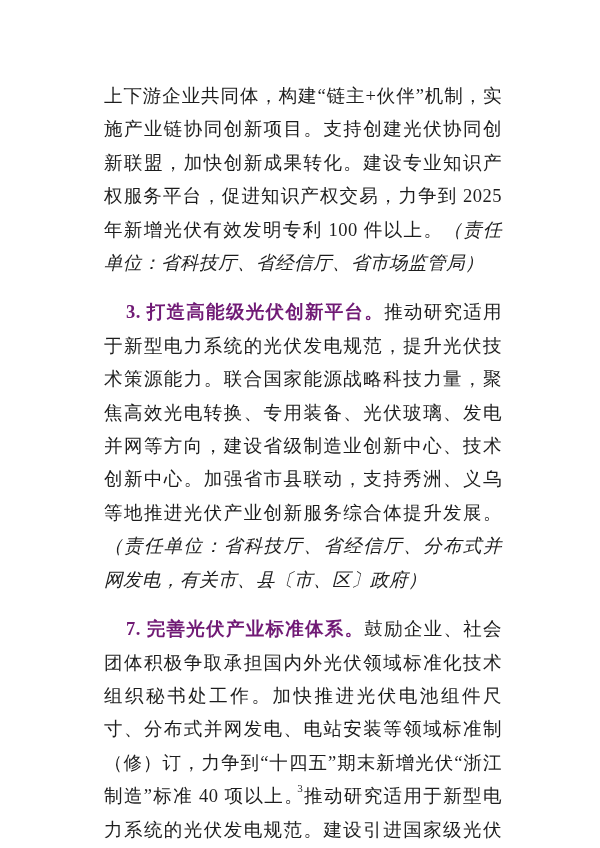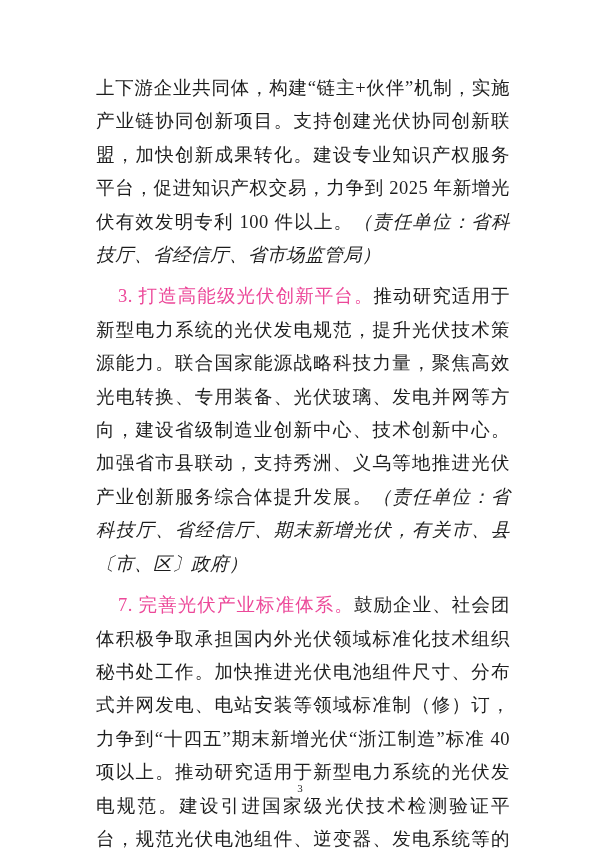--- a/index.html
+++ b/index.html
@@ -20,30 +20,30 @@
     left: 88px;
     top: 64px;
     width: 430px;
     font-size: 18.5px;
     line-height: 33.4px;
     color: #1d1d1d;
     text-align: justify;
     letter-spacing: 0.5px;
   }
   p.para {
-    margin: 8px;
+    margin: 16px;
     padding: 0;
     text-align: justify;
   }
   p.para.indent {
     text-indent: 22px;
   }
   .seg-bold {
-    font-weight: normal;
-    color: #ec4899;
+    font-weight: bold;
+    color: #701a75;
   }
   .seg-kai {
     font-style: italic;
   }
   .seg-normal {
     font-style: normal;
   }
   .page-number {
     position: absolute;
     top: 781px;
@@ -54,17 +54,17 @@
     color: #2a2a2a;
     line-height: 14px;
   }
 </style>
 </head>
 <body>
 
 <div class="page">
   <div class="content">
       <p class="para"><span class="seg-normal">上下游企业共同体，构建“链主+伙伴”机制，实施产业链协同创新项目。支持创建光伏协同创新联盟，加快创新成果转化。建设专业知识产权服务平台，促进知识产权交易，力争到 2025 年新增光伏有效发明专利 100 件以上。</span><span class="seg-kai">（责任单位：省科技厅、省经信厅、省市场监管局）</span></p>
-      <p class="para indent"><span class="seg-bold">3. 打造高能级光伏创新平台。</span><span class="seg-normal">推动研究适用于新型电力系统的光伏发电规范，提升光伏技术策源能力。联合国家能源战略科技力量，聚焦高效光电转换、专用装备、光伏玻璃、发电并网等方向，建设省级制造业创新中心、技术创新中心。加强省市县联动，支持秀洲、义乌等地推进光伏产业创新服务综合体提升发展。</span><span class="seg-kai">（责任单位：省科技厅、省经信厅、期末新增光伏，有关市、县〔市、区〕政府）</span></p>
+      <p class="para indent"><span class="seg-bold">3. 打造高能级光伏创新平台。</span><span class="seg-normal">推动研究适用于新型电力系统的光伏发电规范，提升光伏技术策源能力。联合国家能源战略科技力量，聚焦高效光电转换、专用装备、光伏玻璃、发电并网等方向，建设省级制造业创新中心、技术创新中心。加强省市县联动，支持秀洲、义乌等地推进光伏产业创新服务综合体提升发展。</span><span class="seg-kai">（责任单位：省科技厅、省经信厅、分布式并网发电，有关市、县〔市、区〕政府）</span></p>
       <p class="para indent"><span class="seg-bold">7. 完善光伏产业标准体系。</span><span class="seg-normal">鼓励企业、社会团体积极争取承担国内外光伏领域标准化技术组织秘书处工作。加快推进光伏电池组件尺寸、分布式并网发电、电站安装等领域标准制（修）订，力争到“十四五”期末新增光伏“浙江制造”标准 40 项以上。推动研究适用于新型电力系统的光伏发电规范。建设引进国家级光伏技术检测验证平台，规范光伏电池组件、逆变器、发电系统等的检测认证。加快推进光伏技术标准国际化，掌握标准主动权。</span><span class="seg-kai">（责任单位：省市场监管局、省经信厅、省电力公司）</span></p>
     </div>
   <div class="page-number">3</div>
 </div>
 
 </body></html>

